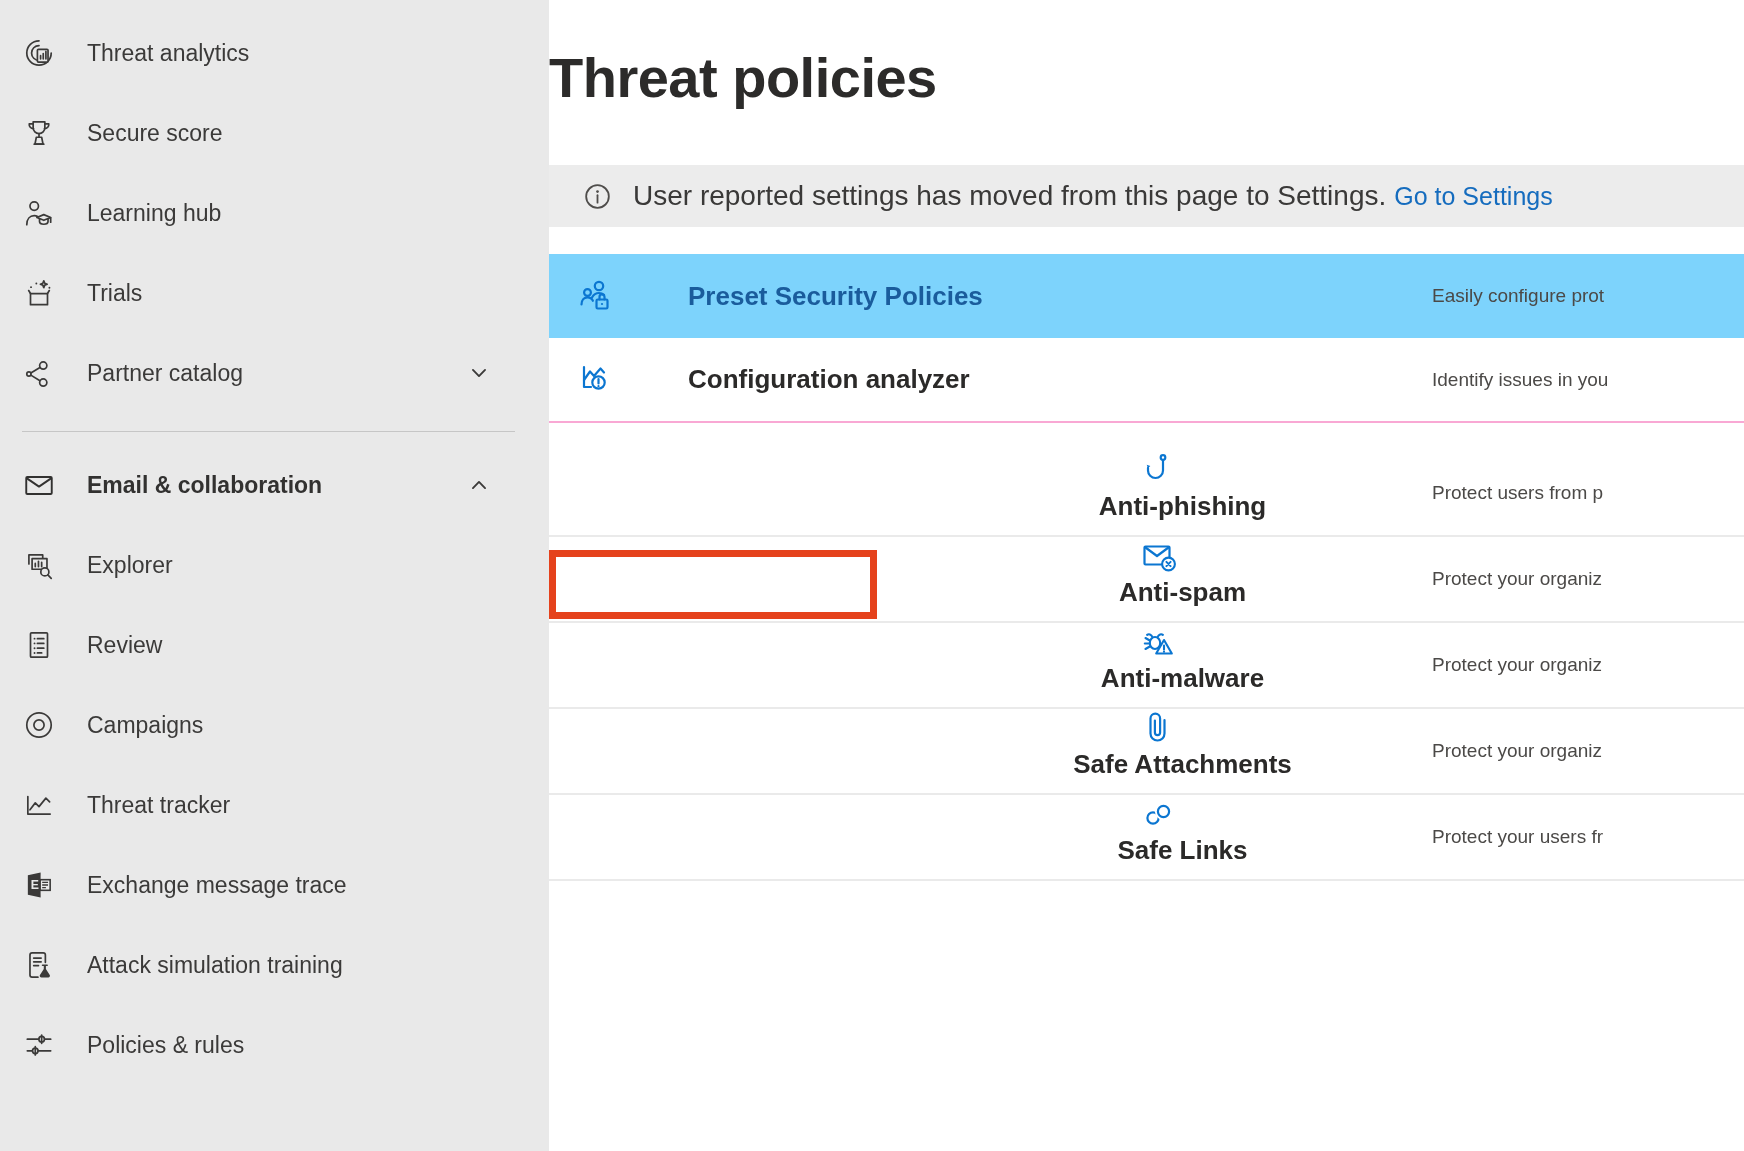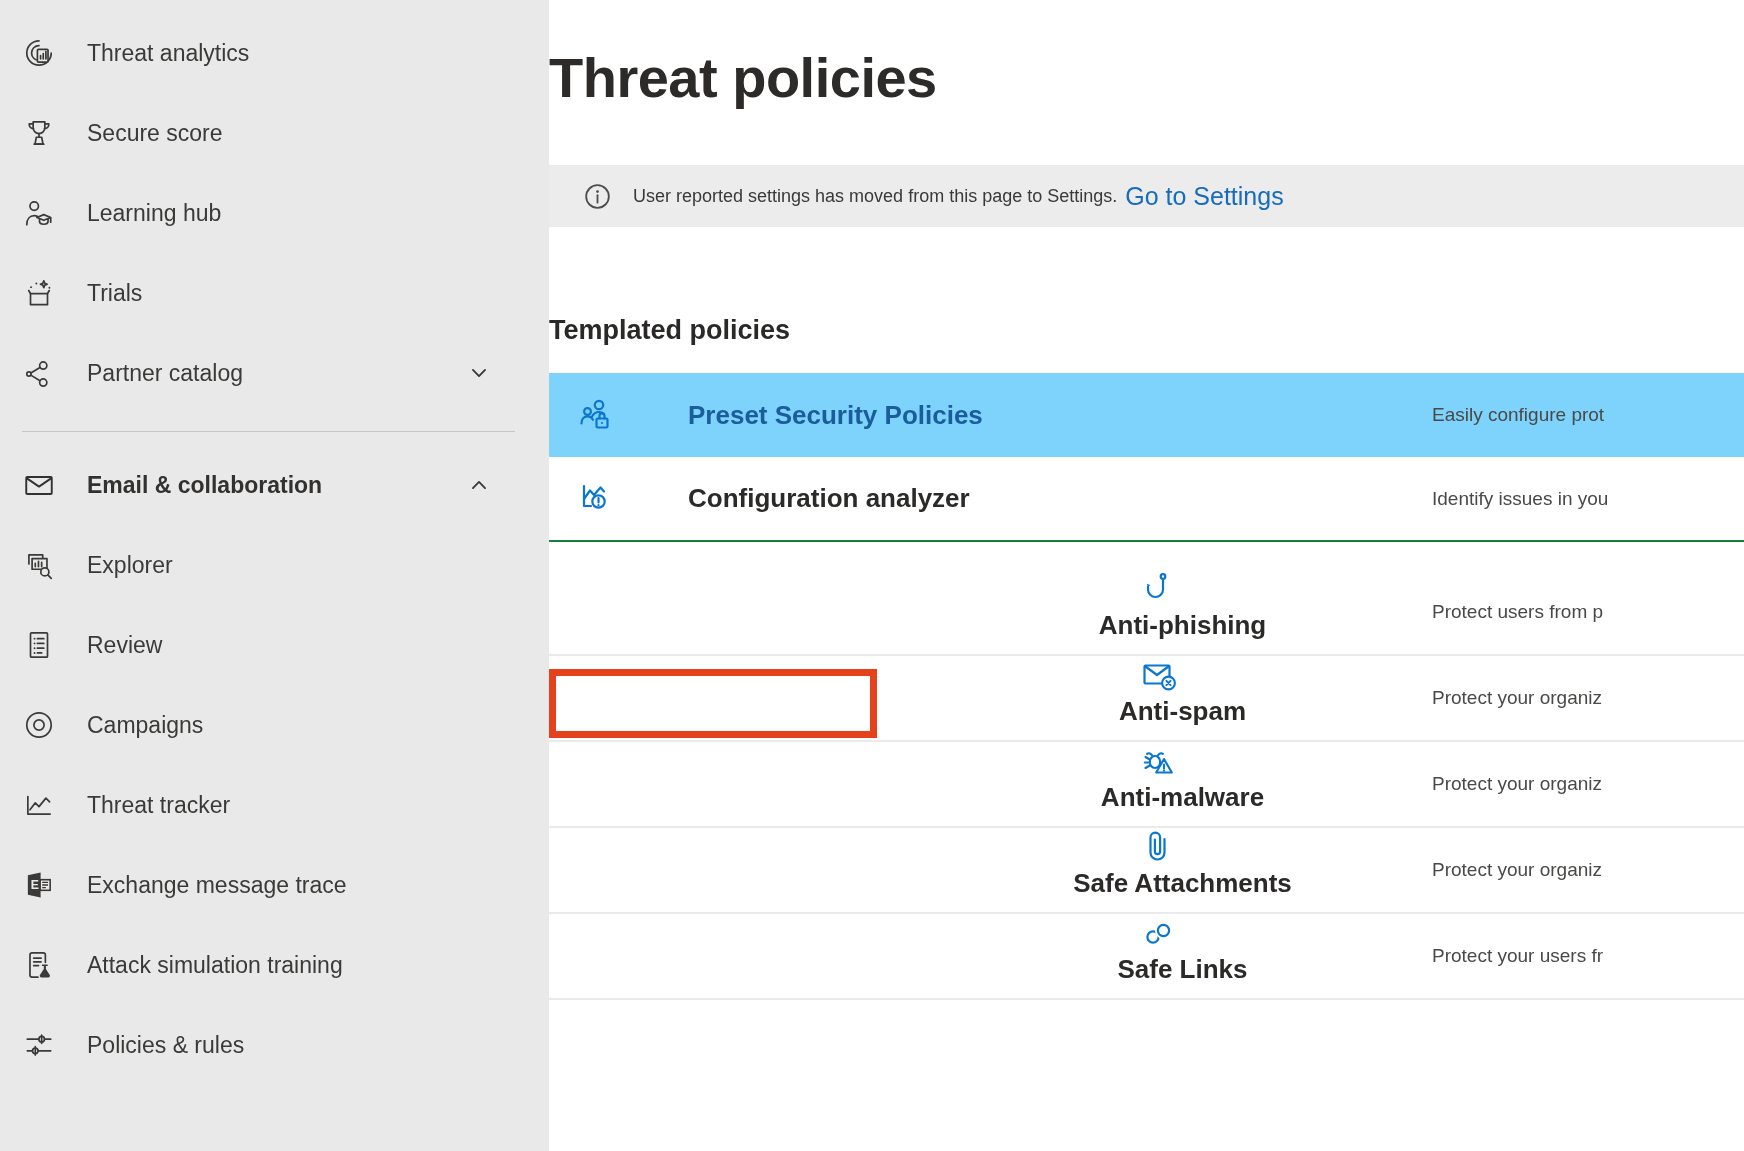--- a/index.html
+++ b/index.html
@@ -16,34 +16,34 @@
   .nav-label.bold { font-weight:700; color:#323130; }
   .nav-chevron { margin-left:auto; margin-right:59px; display:flex; align-items:center; }
   .nav-divider { height:1px; background:#c6c6c6; margin:18px 34px 13px 22px; }
 
   
   .main { flex:1; position:relative; }
   .page-title { margin-top:44px; font-size:56px; line-height:1.2; font-weight:700; color:#2c2b2a; letter-spacing:-0.5px; }
 
   .banner { margin-top:54px; height:62px; background:#ececec; display:flex; align-items:center; padding-left:34px; }
   .banner-icon { width:29px; height:29px; flex:0 0 29px; display:flex; align-items:center; }
-  .banner-text { margin-left:21px; font-size:18px; color:#3a3938; white-space:nowrap; }
+  .banner-text { margin-left:21px; font-size:28px; color:#3a3938; white-space:nowrap; }
   .banner-link { margin-left:8px; font-size:25px; color:#156cbe; text-decoration:none; cursor:pointer; white-space:nowrap; }
 
   h2.section-heading { font-size:27px; line-height:1.15; font-weight:700; color:#2a2928; }
   .heading-templated { margin-top:88px; }
   .heading-policies  { margin-top:103px; }
 
   .rows { width:100%; }
   .rows-templated { margin-top:27px; }
   .rows-policies  { margin-top:28px; }
 
   .row { position:relative; display:flex; align-items:center; overflow:hidden; cursor:pointer; }
   .row-gray { background:#7dd3fc; height:84px; }
-  .row-config { height:85px; border-bottom:2px solid #15803d; }
+  .row-config { height:85px; border-bottom:2px solid #f9a8d4; }
   .rows-policies .row { height:86px; border-bottom:2px solid #eaeaea;flex-direction:column; }
   .row-icon { width:40px; height:40px; margin-left:27px; flex:0 0 40px; display:flex; align-items:center; justify-content:center; }
   .row-label { margin-left:72px; font-size:26px; font-weight:700; color:#2b2a29; white-space:nowrap; }
   .row-label.link-label { color:#1a5c9c; }
   .row-desc { position:absolute; left:883px; top:50%; transform:translateY(-50%);
     font-size:19px; color:#4b4947; white-space:nowrap; }
 
   .highlight-box { position:absolute; left:0; top:13px; width:328px; height:69px;
     border:7px solid #e5421c; z-index:2; pointer-events:none; }
 
@@ -245,21 +245,20 @@
         <svg width="29" height="29" viewBox="0 0 32 32" fill="none">
           <circle cx="16" cy="16" r="12.5" stroke="#4f4d4b" stroke-width="2"></circle>
           <circle cx="16" cy="10.6" r="1.5" fill="#4f4d4b"></circle>
           <path d="M16 14.6v8.2" stroke="#4f4d4b" stroke-width="2" stroke-linecap="round"></path>
         </svg>
       </span>
       <span class="banner-text">User reported settings has moved from this page to Settings.</span>
       <a class="banner-link">Go to Settings</a>
     </div>
 
-    <h2 class="section-heading heading-templated">Templated policies</h2>
 
     <div class="rows rows-templated">
 
       <div class="row row-gray">
         <span class="row-icon">
           <svg width="40" height="40" viewBox="0 0 40 40" fill="none" stroke="#0b76d1" stroke-width="2.2" stroke-linecap="round" stroke-linejoin="round">
             <circle cx="23" cy="10" r="4.2"></circle>
             <path d="M16 21.5c1.6-2.9 4-4.5 7-4.5 1.9 0 3.6.6 5 1.8"></path>
             <circle cx="11.5" cy="16.5" r="3.4"></circle>
             <path d="M5.5 28.5c0-4.5 2.6-7.2 6-7.2 2.4 0 4.4 1.3 5.4 3.5"></path>

